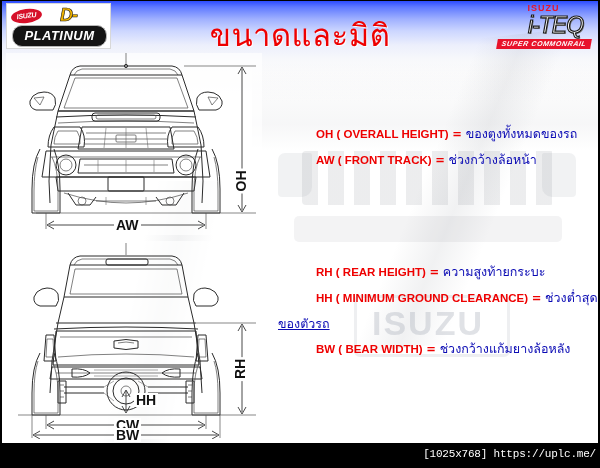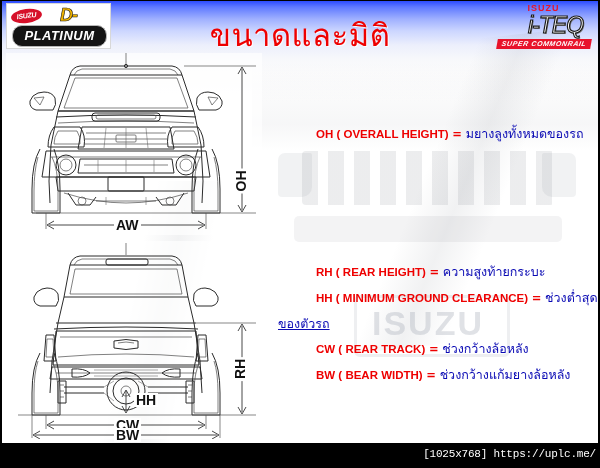--- a/index.html
+++ b/index.html
@@ -508,42 +508,42 @@
       <div class="dim-label vert" style="left:222px; top:121px;">RH</div>
       <div class="dim-label" style="left:128px; top:152px;">HH</div>
       <div class="dim-label" style="left:108px; top:177px;">CW</div>
       <div class="dim-label" style="left:108px; top:187px;">BW</div>
     </div>
 
     <div class="legend" id="legend-top">
       <div class="legend-line">
         <span class="code">OH ( OVERALL HEIGHT)</span>
         <span class="eq">=</span>
-        <span class="th">มยางลูงทั้งหมดของรถ</span>
+        <span class="th">ของตูงทั้งหมดของรถ</span>
+      </div>
+      <div class="legend-line">
+        <span class="code">AW ( FRONT TRACK)</span>
+        <span class="eq">=</span>
+        <span class="th">ช่วงกว้างล้อหน้า</span>
       </div>
     </div>
 
     <div class="legend" id="legend-bottom">
       <div class="legend-line">
         <span class="code">RH ( REAR HEIGHT)</span>
         <span class="eq">=</span>
         <span class="th">ความสูงท้ายกระบะ</span>
       </div>
       <div class="legend-line">
         <span class="code">HH ( MINIMUM GROUND CLEARANCE)</span>
         <span class="eq">=</span>
         <span class="th">ช่วงต่ำสุด</span>
       </div>
       <div class="legend-cont">ของตัวรถ</div>
       <div class="legend-line">
-        <span class="code">CW ( REAR TRACK)</span>
-        <span class="eq">=</span>
-        <span class="th">ช่วงกว้างล้อหลัง</span>
-      </div>
-      <div class="legend-line">
         <span class="code">BW ( BEAR WIDTH)</span>
         <span class="eq">=</span>
         <span class="th">ช่วงกว้างแก้มยางล้อหลัง</span>
       </div>
     </div>
 
   </div>
 
   <div id="footer">
     <div id="footer-text">[1025x768] https://uplc.me/</div>

